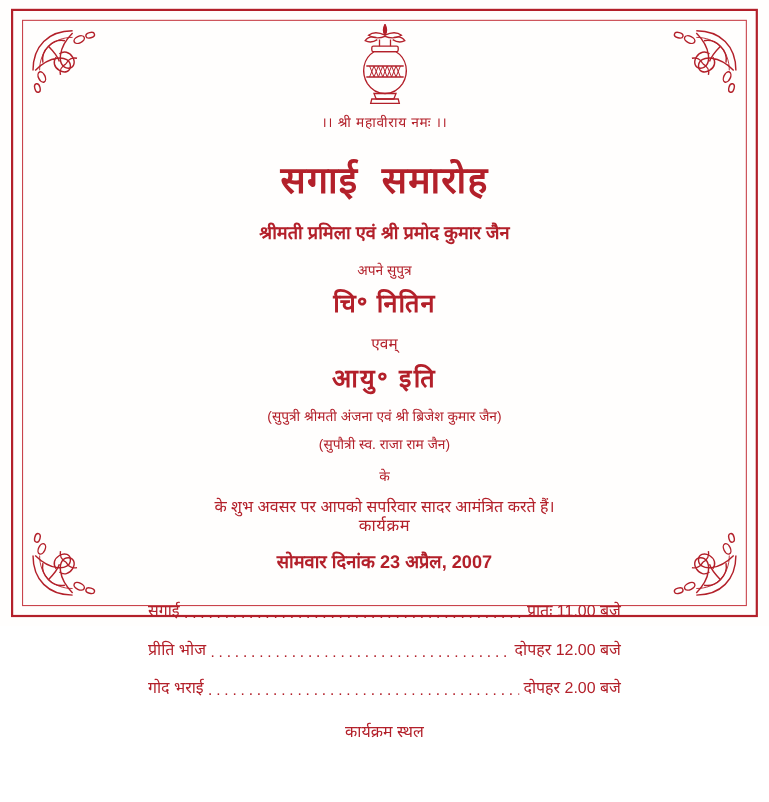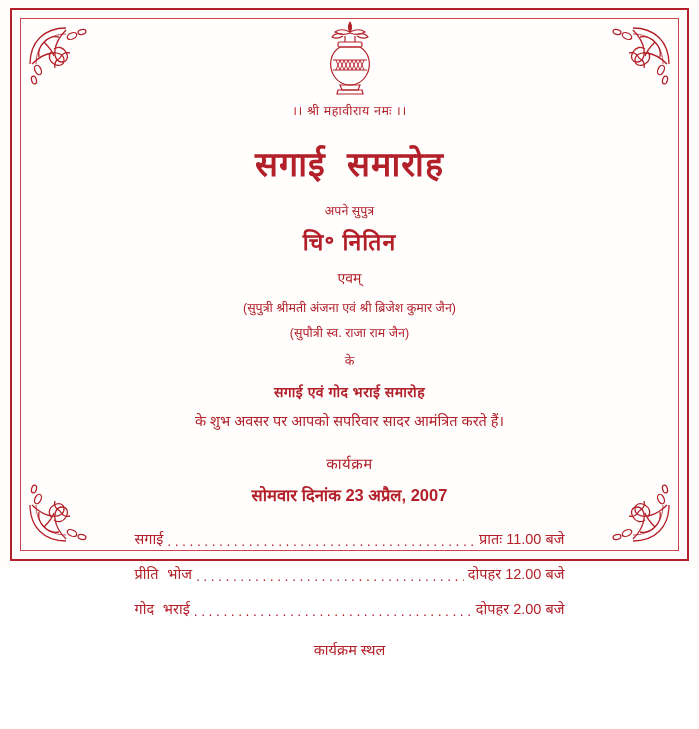--- a/index.html
+++ b/index.html
@@ -128,41 +128,40 @@
     font-weight: bold;
     margin-top: 14px;
     letter-spacing: 0.5px;
   }
   .occasion2 {
     font-size: 14.5px;
     margin-top: 11px;
   }
   .program-label {
     font-size: 15px;
-    margin-top: 24px;
     letter-spacing: 0.5px;
   }
   .program-date {
     font-size: 16.5px;
     font-weight: bold;
     margin-top: 12px;
     text-align: center;
   }
   .schedule {
     width: 430px;
     margin-top: 22px;
     font-size: 14.5px;
   }
   .sched-row {
     display: flex;
     align-items: flex-end;
     margin-bottom: 15px;
     white-space: nowrap;
   }
-  .sched-item { flex: 0 0 auto; font-family: Liberation Mono, monospace; }
+  .sched-item { flex: 0 0 auto; }
   .sched-dots {
     flex: 1 1 auto;
     margin: 0 4px;
     overflow: hidden;
     white-space: nowrap;
     letter-spacing: 3.5px;
     font-size: 14px;
     line-height: 1;
     color: #b3202a;
   }
@@ -271,27 +270,28 @@
         <path d="M18 40 L22 50 M22 40 L26 50 M26 40 L30 50 M30 40 L34 50 M34 40 L38 50 M38 40 L42 50 M42 40 L46 50" stroke-width="0.9"></path>
         <path d="M22 40 L18 50 M26 40 L22 50 M30 40 L26 50 M34 40 L30 50 M38 40 L34 50 M42 40 L38 50 M46 40 L42 50" stroke-width="0.9"></path>
 
         <path d="M22 65 L42 65 L40 70 L24 70 Z"></path>
         <path d="M20 70 L44 70 L45 74 L19 74 Z"></path>
       </svg>
     </div>
 
     <div class="line mangal">।। श्री महावीराय नमः ।।</div>
     <div class="line event-title">सगाई समारोह</div>
+    <div class="line hosts">श्रीमती प्रमिला एवं श्री प्रमोद कुमार जैन</div>
     <div class="line relation">अपने सुपुत्र</div>
     <div class="line groom-name">चि॰ नितिन</div>
     <div class="line evam">एवम्</div>
+    <div class="line bride-name">आयु॰ इति</div>
     <div class="line bride-paren1">(सुपुत्री श्रीमती अंजना एवं श्री ब्रिजेश कुमार जैन)</div>
     <div class="line bride-paren2">(सुपौत्री स्व. राजा राम जैन)</div>
     <div class="line ke">के</div>
-    <div class="line occasion1">सगाई एवं गोद भराई समारोह</div>
     <div class="line occasion2">के शुभ अवसर पर आपको सपरिवार सादर आमंत्रित करते हैं।</div>
     <div class="line program-label">कार्यक्रम</div>
     <div class="line program-date">सोमवार दिनांक 23 अप्रैल, 2007</div>
 
     <div class="schedule">
       <div class="sched-row">
         <span class="sched-item">सगाई</span>
         <span class="sched-dots">..................................................</span>
         <span class="sched-time">प्रातः 11.00 बजे</span>
       </div>

